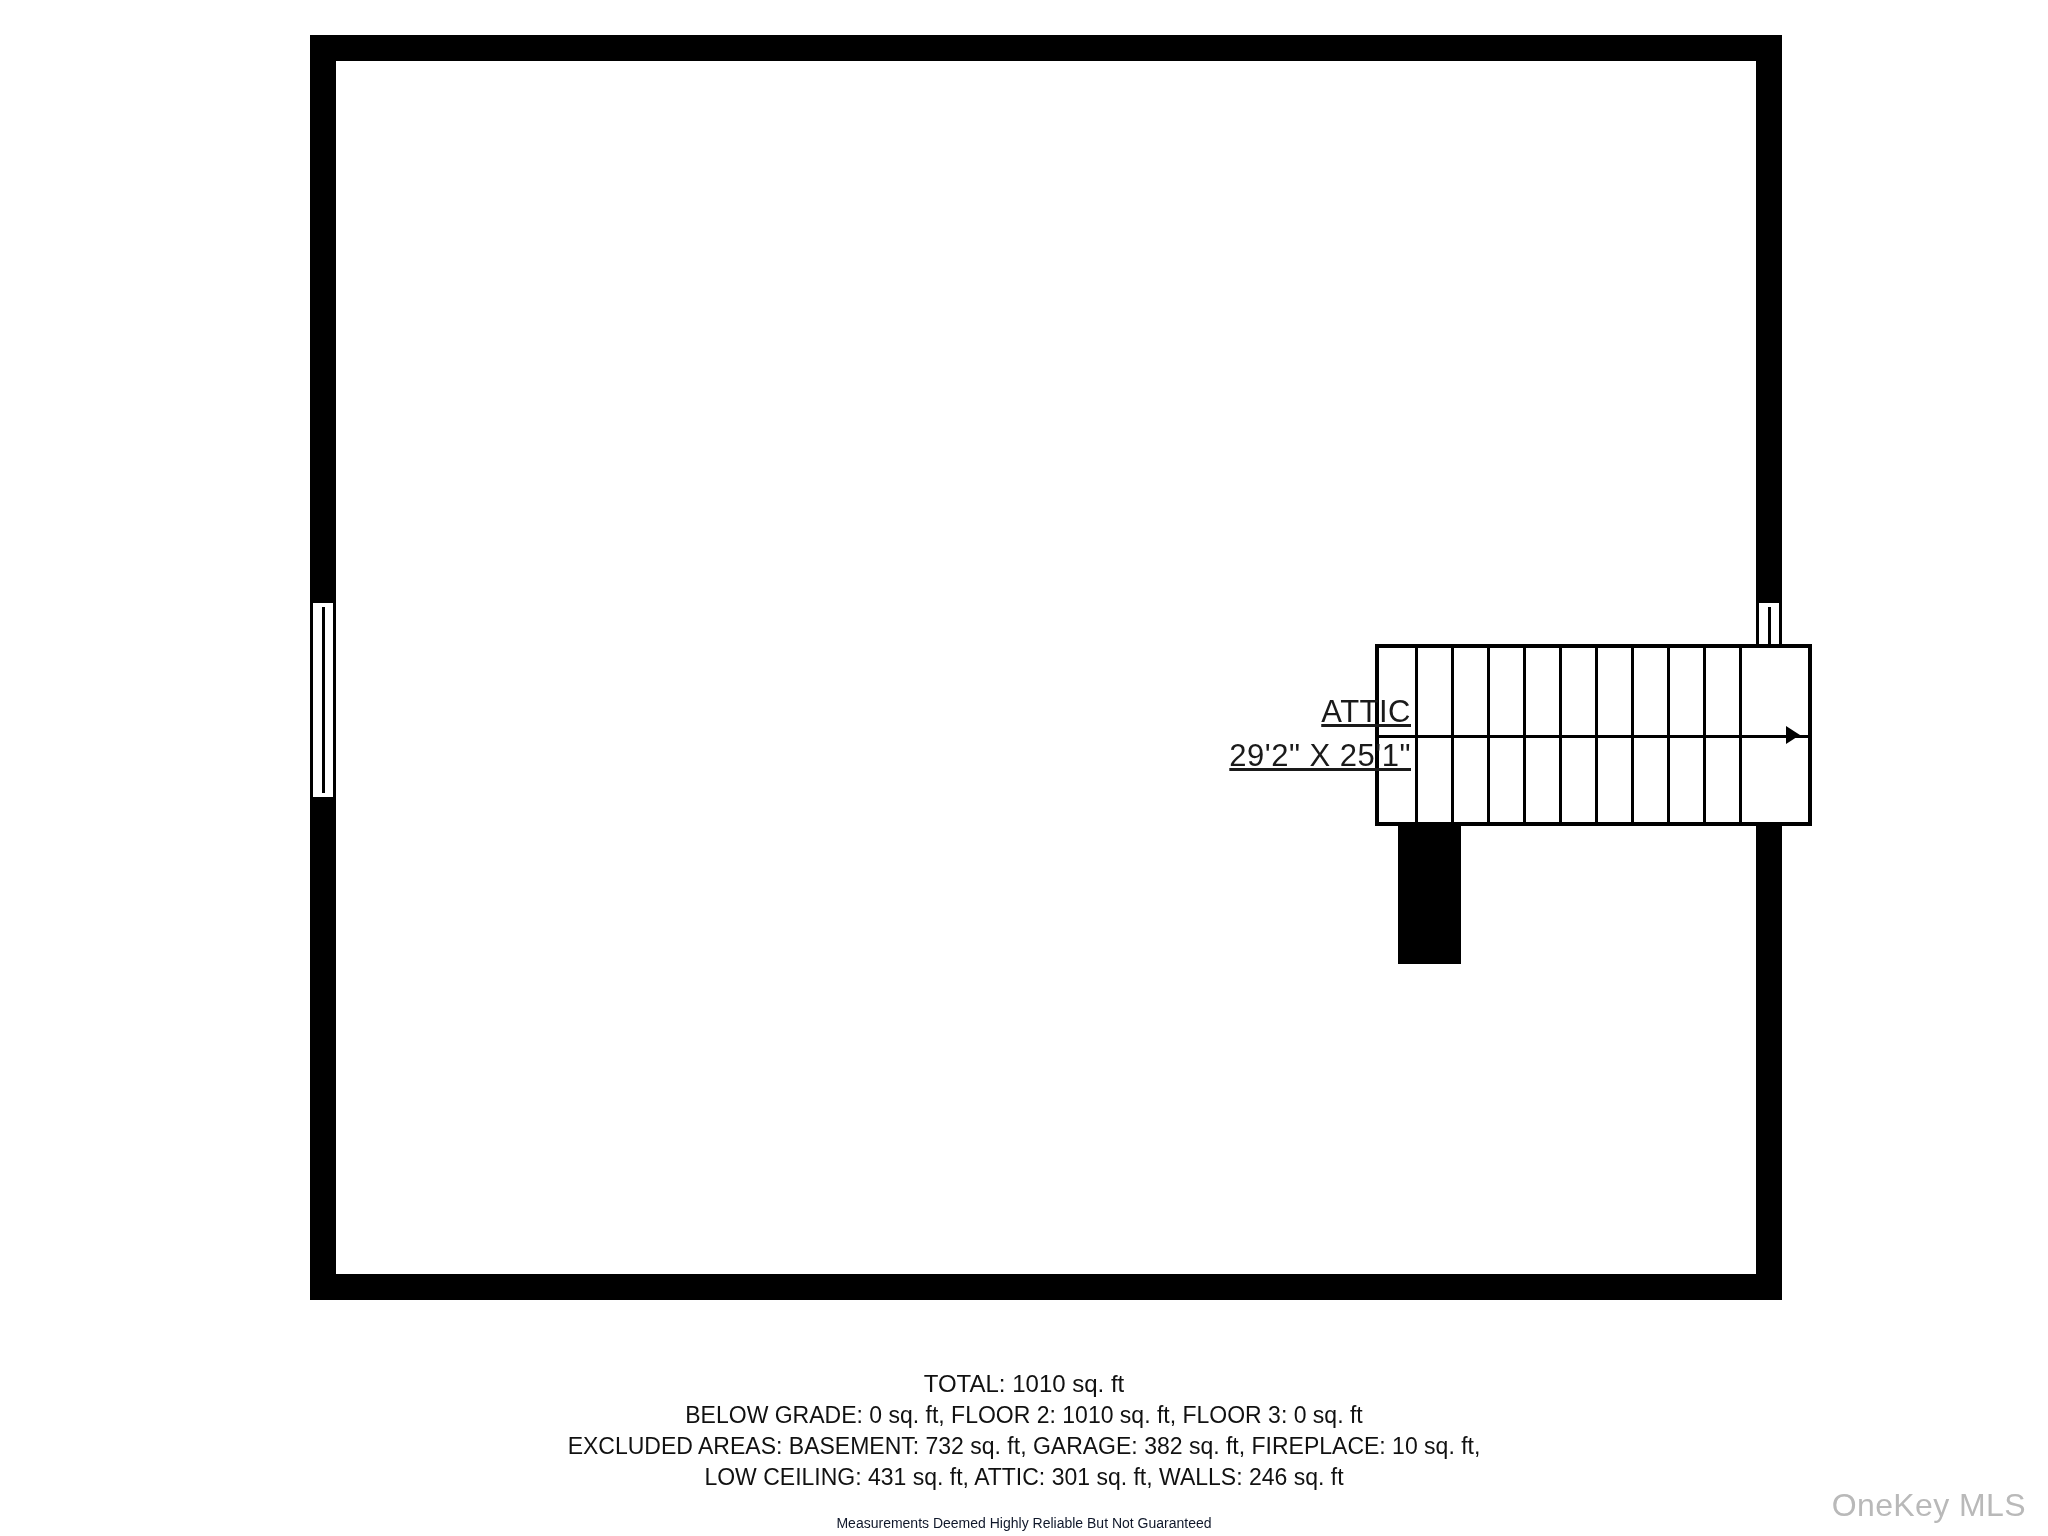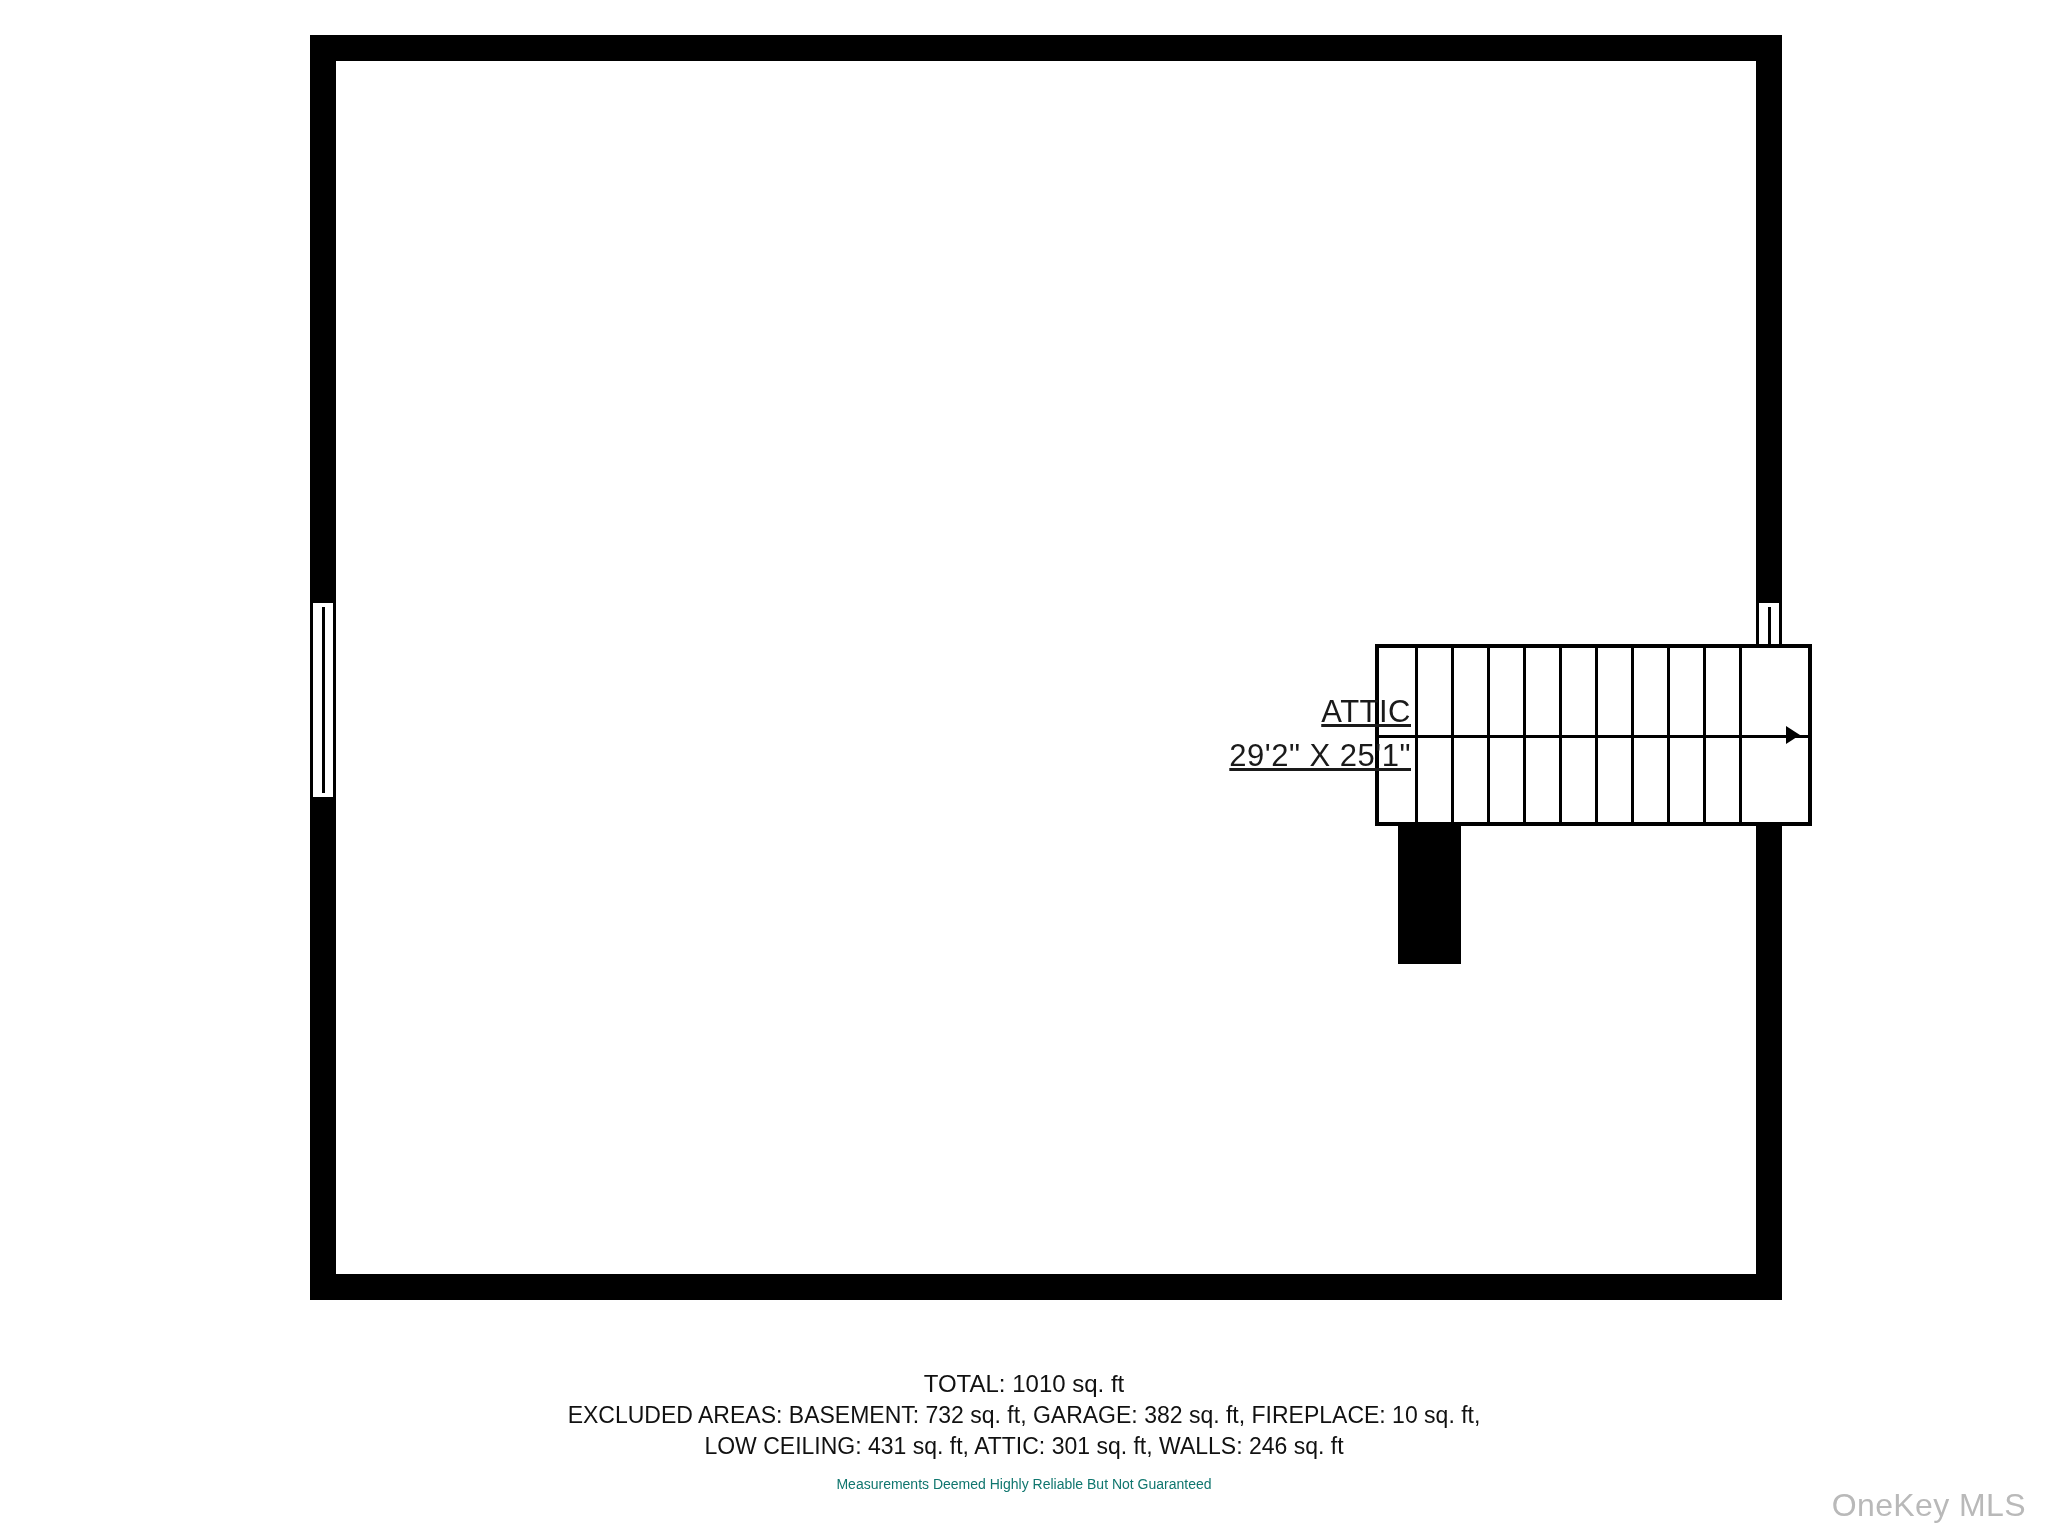--- a/index.html
+++ b/index.html
@@ -146,23 +146,23 @@
   #summary .total {
     font-size: 24px;
     font-weight: normal;
     line-height: 32px;
   }
   #summary .line {
     font-size: 23px;
     line-height: 31px;
   }
   #summary .disclaimer {
-    margin-top: 14px;
+    margin-top: 22px;
     font-size: 14px;
-    color: #0f766e;
+    color: #0f172a;
   }
 
   
   #watermark {
     position: absolute;
     right: 22px;
     bottom: 12px;
     font-size: 32px;
     color: #b9b9b9;
     letter-spacing: 0.4px;
@@ -197,18 +197,19 @@
 
   <div id="room-label">
     <div class="room-name">ATTIC</div>
     <div class="room-dims">29'2" X 25'1"</div>
   </div>
 
 </div>
 
 <div id="summary">
   <div class="total">TOTAL: 1010 sq. ft</div>
+  <div class="line">BELOW GRADE: 0 sq. ft, FLOOR 2: 1010 sq. ft, FLOOR 3: 0 sq. ft</div>
   <div class="line">EXCLUDED AREAS: BASEMENT: 732 sq. ft, GARAGE: 382 sq. ft, FIREPLACE: 10 sq. ft,</div>
   <div class="line">LOW CEILING: 431 sq. ft, ATTIC: 301 sq. ft, WALLS: 246 sq. ft</div>
   <div class="disclaimer">Measurements Deemed Highly Reliable But Not Guaranteed</div>
 </div>
 
 <div id="watermark">OneKey MLS</div>
 
 </body></html>

